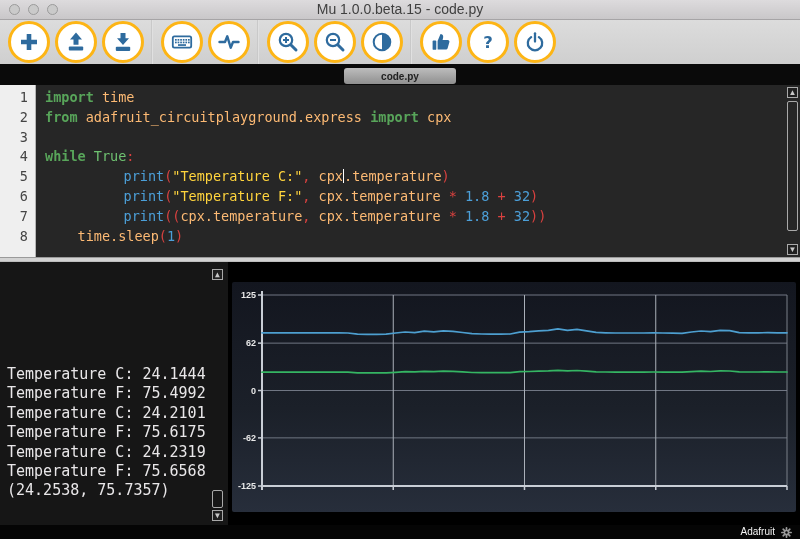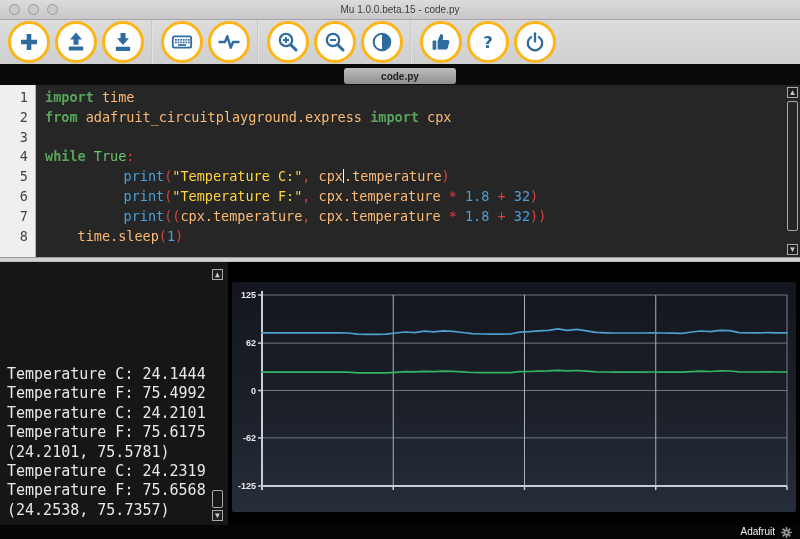--- a/index.html
+++ b/index.html
@@ -13,21 +13,21 @@
   .titlebar {
     height:20px; flex:0 0 20px; position:relative;
     background:linear-gradient(#dddbdd,#c9c7c9);
     border-bottom:1px solid #a6a4a6;
     display:flex; align-items:center;
   }
   .traffic { display:flex; gap:8px; padding-left:9px; }
   .tl-dot { width:11px; height:11px; border-radius:50%; background:#cacaca; border:1px solid #9b9b9b; }
   .win-title {
     position:absolute; left:0; right:0; text-align:center;
-    font-size:10px; color:#404040; line-height:19px;
+    font-size:14px; color:#404040; line-height:19px;
   }
   
   .toolbar {
     height:44px; flex:0 0 44px;
     background:linear-gradient(#dcdcdc,#cfcfcf);
     display:flex; align-items:center; padding-left:5px;
   }
   .tb-btn {
     width:42px; height:42px; border-radius:50%; background:#fff;
     border:3px solid #fdb515; margin:0 2.5px;
@@ -245,21 +245,21 @@
     </div>
   </div>
 
   <div class="splitter"></div>
 
   <div class="bottom">
     <div class="console" id="console">
       <div class="sb-box" style="top:7px; left:auto; right:5px;">▲</div>
       <div class="sb-thumb" style="top:228px; height:18px; left:auto; right:5px; background:#161616;"></div>
       <div class="sb-box" style="top:248px; left:auto; right:5px;">▼</div>
-    <div>Temperature C: 24.1444</div><div>Temperature F: 75.4992</div><div>Temperature C: 24.2101</div><div>Temperature F: 75.6175</div><div>(24.2101, 75.5781)</div><div>Temperature C: 24.2319</div><div>Temperature F: 75.6568</div><div>(24.2538, 75.7357)</div></div>
+    <div>Temperature C: 24.1444</div><div>Temperature F: 75.4992</div><div>Temperature C: 24.2101</div><div>Temperature F: 75.6175</div><div>Temperature C: 24.2319</div><div>Temperature F: 75.6568</div><div>(24.2538, 75.7357)</div></div>
     <div class="chart-pane">
       <div class="chart-panel" id="chart"><svg width="564" height="230" viewBox="0 0 564 230">
             <line x1="30" y1="13" x2="555" y2="13" stroke="#707683" stroke-width="1"></line>
             <line x1="26" y1="13" x2="30" y2="13" stroke="#c9ced6" stroke-width="1.5"></line>
             <text x="24" y="16" text-anchor="end" font-family="Liberation Sans, sans-serif" font-size="9" font-weight="bold" fill="#e8e8e8">125</text>
             <line x1="30" y1="61.132" x2="555" y2="61.132" stroke="#707683" stroke-width="1"></line>
             <line x1="26" y1="61.132" x2="30" y2="61.132" stroke="#c9ced6" stroke-width="1.5"></line>
             <text x="24" y="64.132" text-anchor="end" font-family="Liberation Sans, sans-serif" font-size="9" font-weight="bold" fill="#e8e8e8">62</text>
             <line x1="30" y1="108.5" x2="555" y2="108.5" stroke="#707683" stroke-width="1"></line>
             <line x1="26" y1="108.5" x2="30" y2="108.5" stroke="#c9ced6" stroke-width="1.5"></line>

